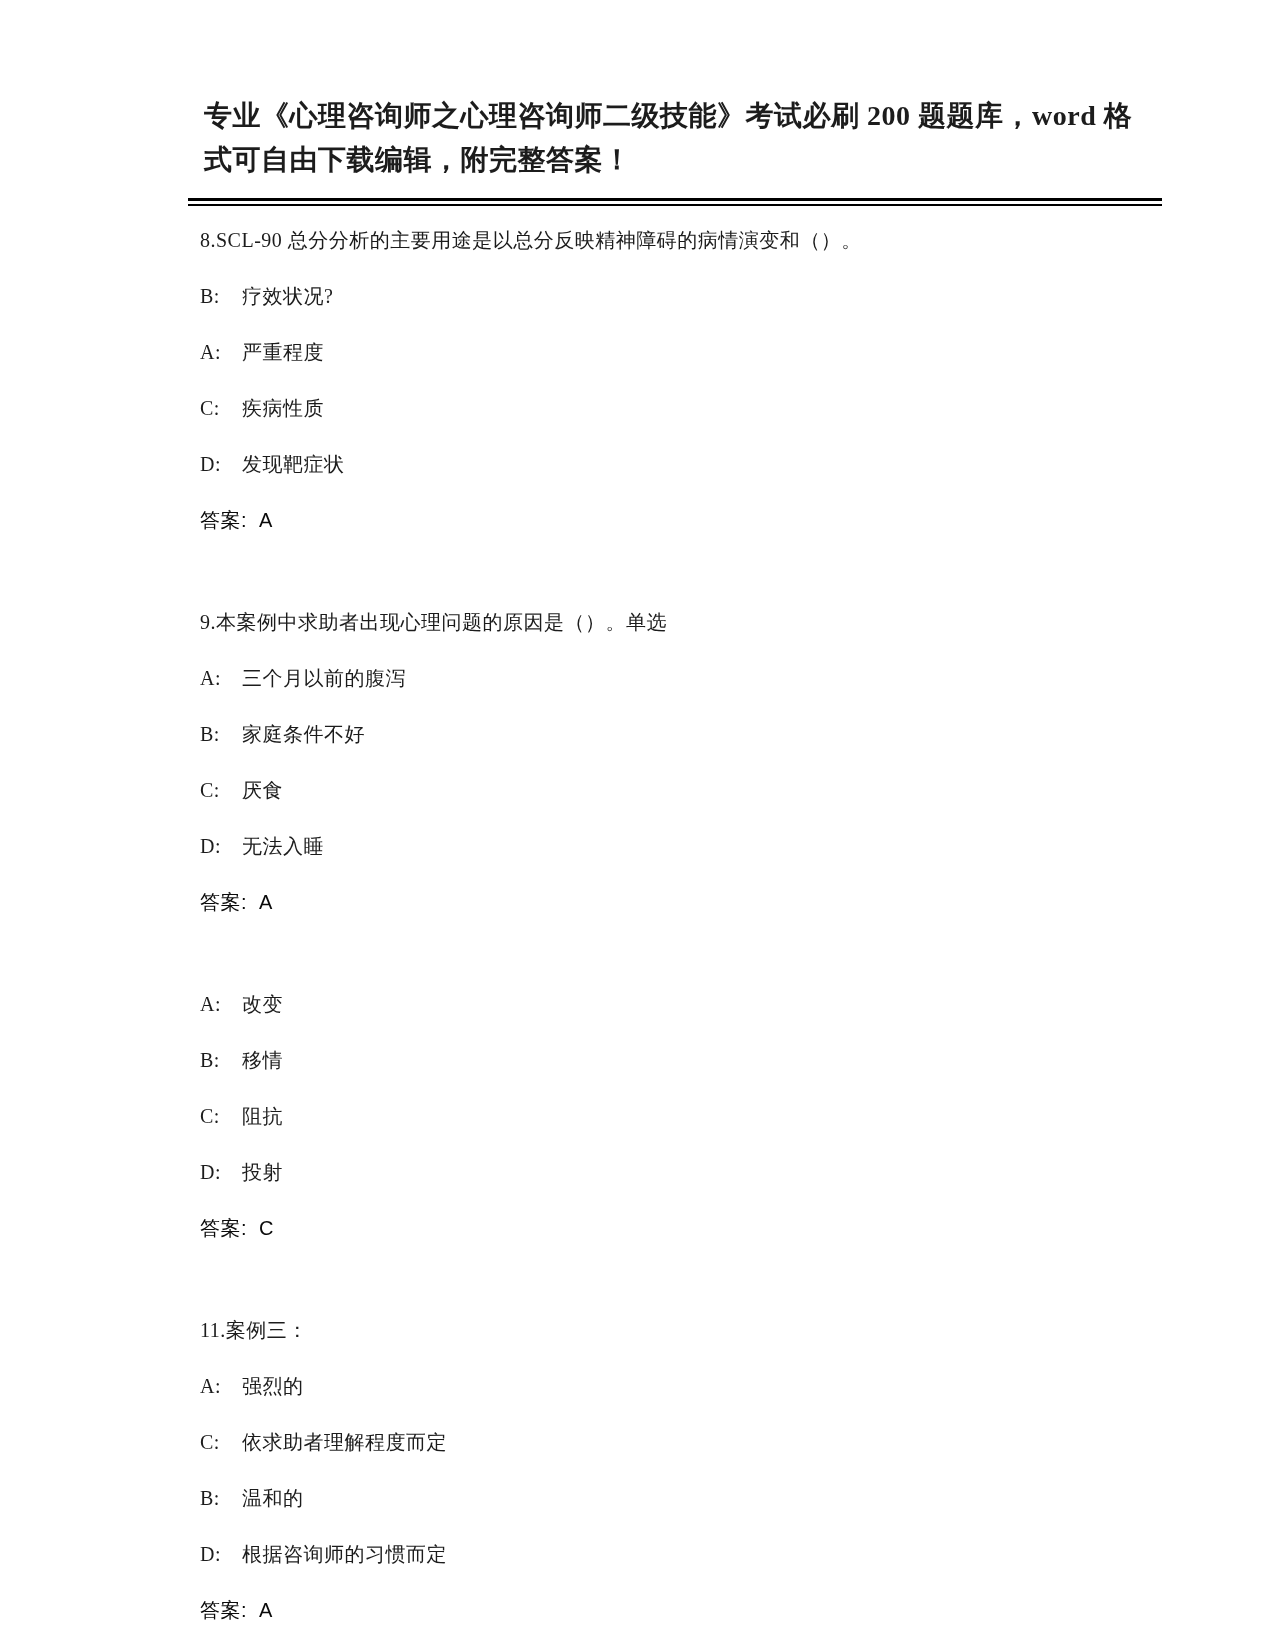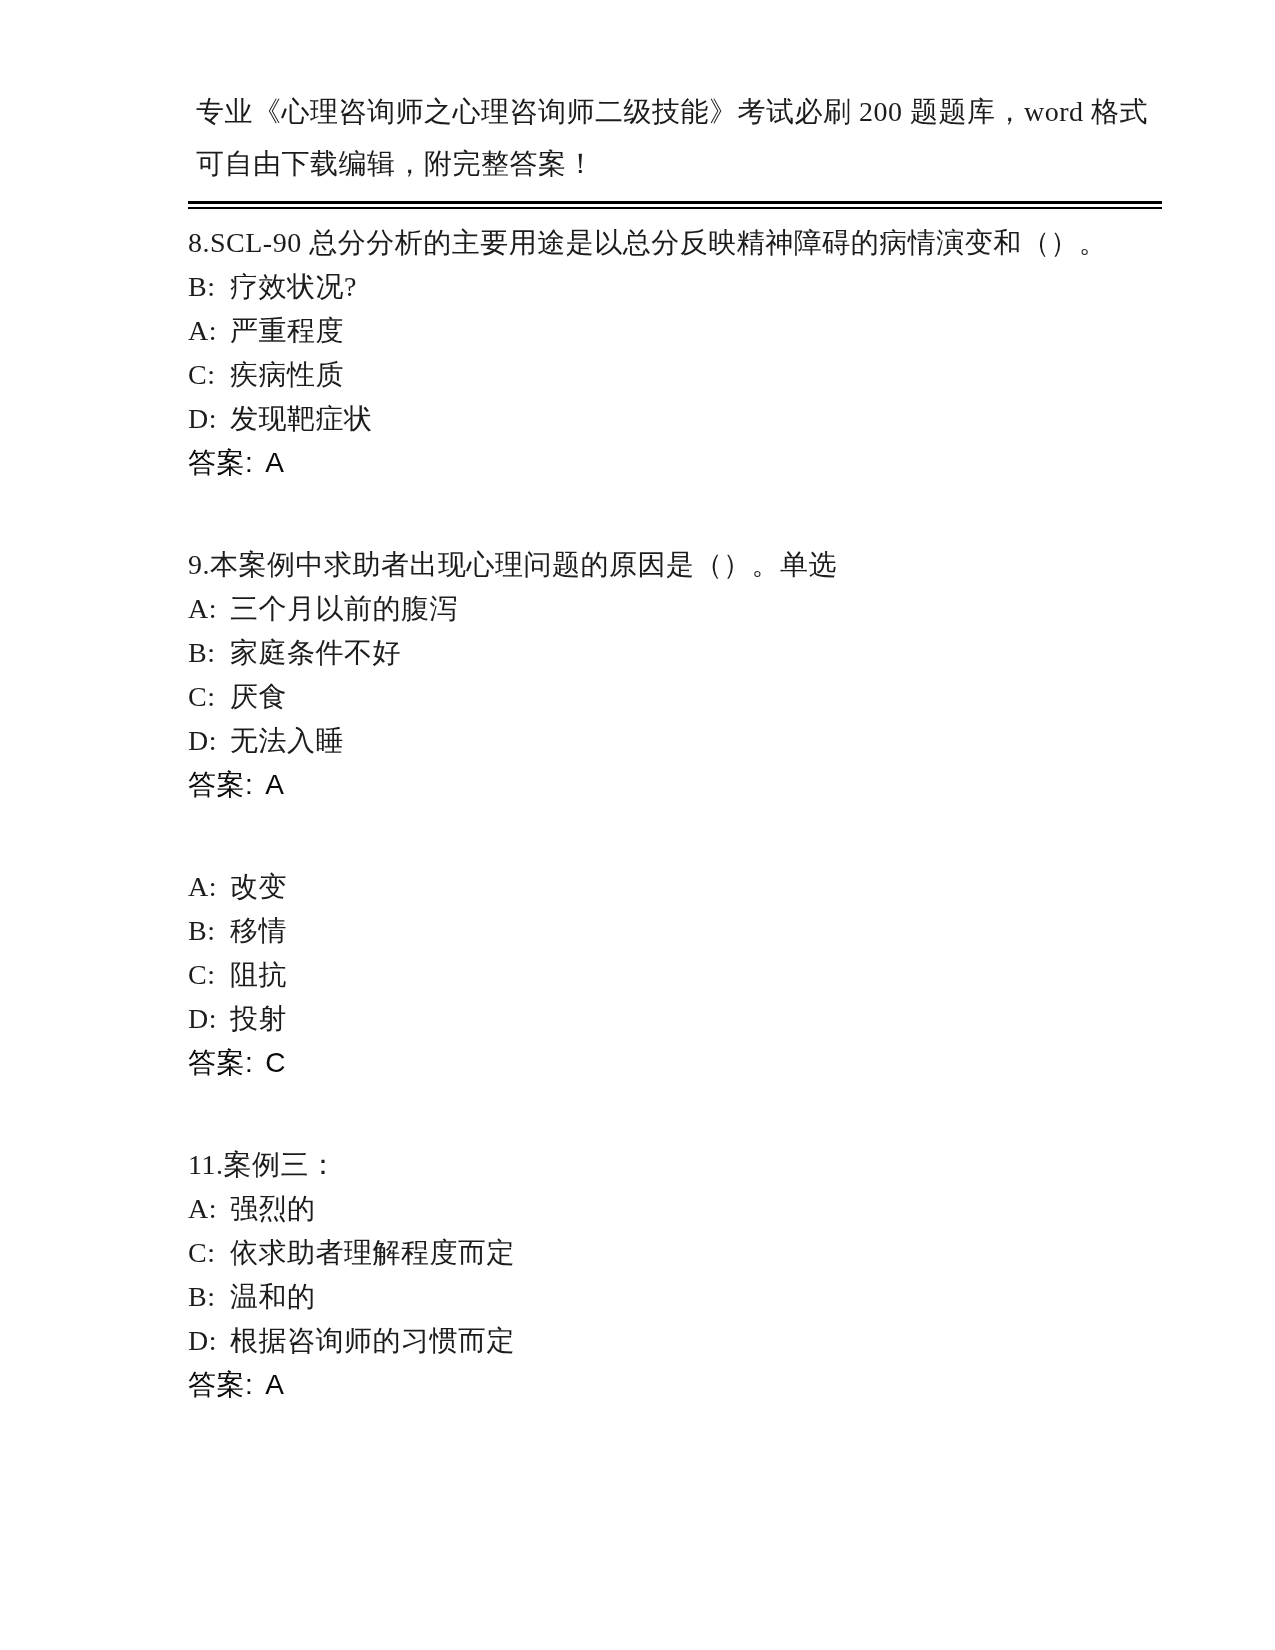--- a/index.html
+++ b/index.html
@@ -15,38 +15,39 @@
     position: relative;
     overflow: hidden;
   }
   .content {
     position: absolute;
     left: 188px;
     top: 78px;
     width: 980px;
   }
   .header-text {
-    margin: 8px;
+    margin: 16px;
     font-size: 28px;
-    line-height: 52px;
+    line-height: 44px;
     letter-spacing: 0.5px;
+    font-weight: bold;
   }
   .double-rule {
     margin-top: 11px;
     width: 974px;
     height: 3px;              
     border-top: 3px solid #000000;
     border-bottom: 2px solid #000000;
   }
   main {
     margin-top: 12px;
   }
   .question-block p {
-    margin: 0;
-    font-size: 28px;
+    margin: 12px;
+    font-size: 20px;
     line-height: 44px;
     letter-spacing: 0.5px;
   }
   .question-block + .question-block {
     margin-top: 58px;
   }
   .opt-label {
     display: inline-block;
     min-width: 42px;
   }

